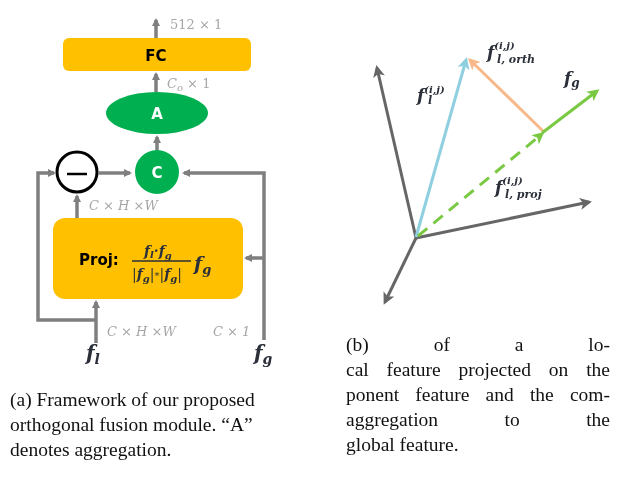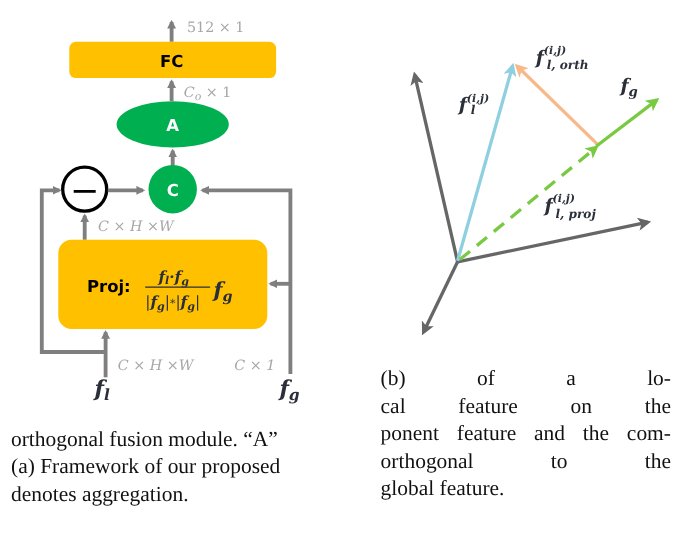--- a/index.html
+++ b/index.html
@@ -135,44 +135,45 @@
     </text>
 
     <text class="math" x="495" y="193" font-size="17">
       <tspan>f</tspan><tspan font-size="10" dy="-9">(i,j)</tspan>
     </text>
     <text class="math" x="505" y="198" font-size="11">l, proj</text>
   </g>
 </svg>
 
 <div id="cap-a" class="caption">
+  <span class="cap-line">(a) Framework of our proposed</span>
   <span class="cap-line">orthogonal fusion module. “A”</span>
-  <span class="cap-line">(a) Framework of our proposed</span>
   <span class="cap-line">denotes aggregation.</span>
 </div>
 
 <div id="cap-b" class="caption">
   <span class="justify-line">
     <span>(b)</span>
       <span>of</span>
       <span>a</span>
       <span>lo-</span>
   </span>
   <span class="justify-line">
     <span>cal</span>
       <span>feature</span>
+      <span>projected</span>
       <span>on</span>
       <span>the</span>
   </span>
   <span class="justify-line">
     <span>ponent</span>
       <span>feature</span>
       <span>and</span>
       <span>the</span>
       <span>com-</span>
   </span>
   <span class="justify-line">
-      <span>orthogonal</span>
+      <span>aggregation</span>
       <span>to</span>
       <span>the</span>
   </span>
   <span class="cap-line">global feature.</span>
 </div>
 
 </body></html>

